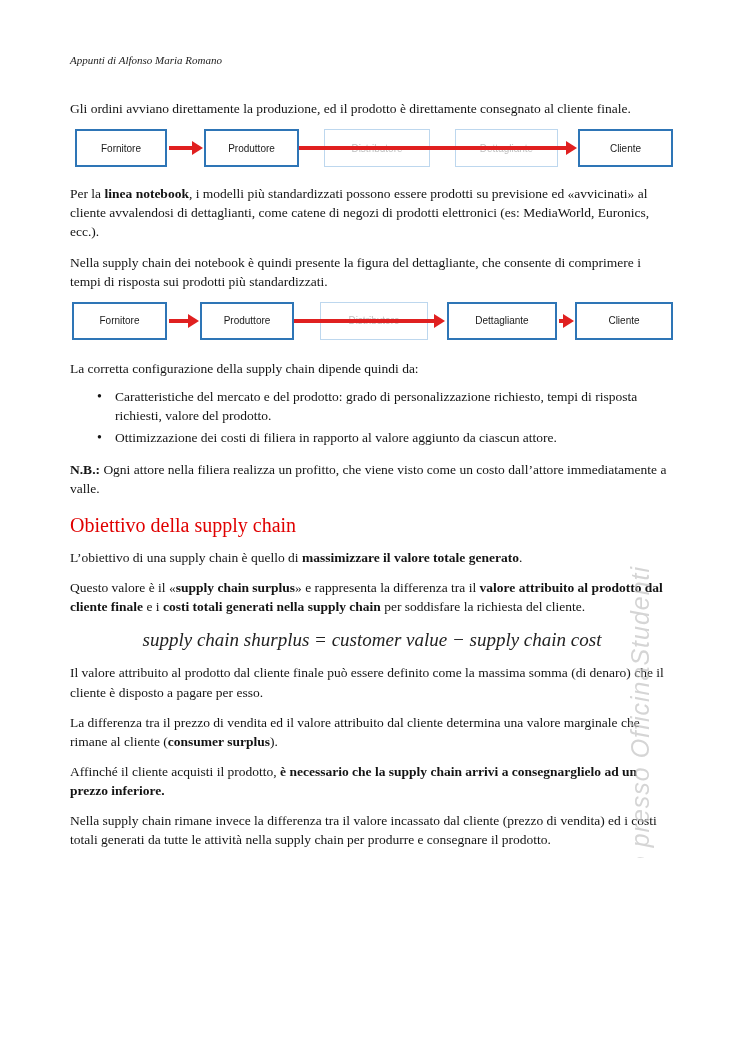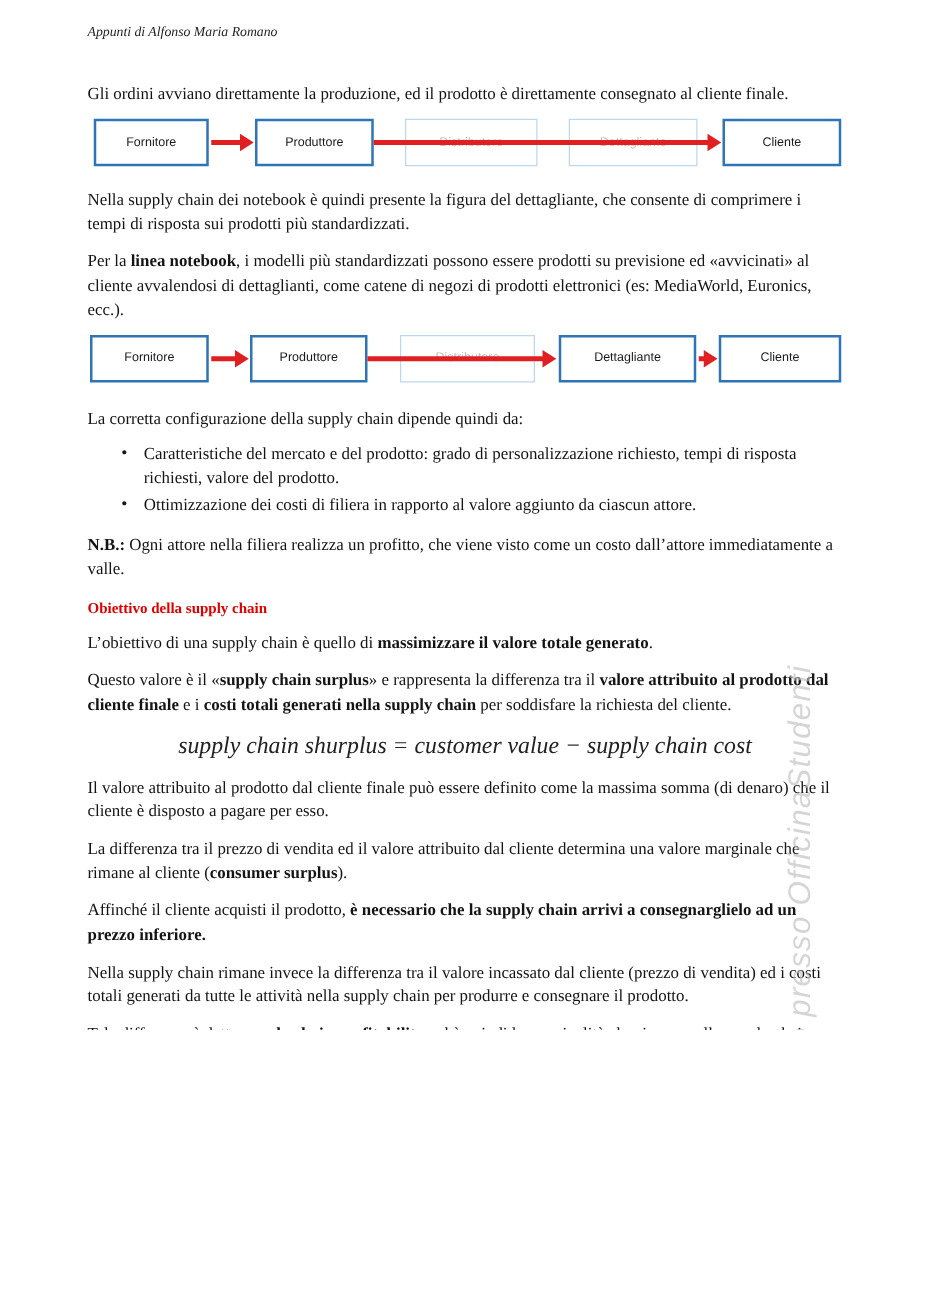--- a/index.html
+++ b/index.html
@@ -6,20 +6,21 @@
   .page{
     position:relative;
     width:744px;height:824px;
     box-sizing:border-box;
     padding:20px 70px 0 70px;
     background:#fff;
     font-family:"Liberation Serif",serif;
     font-size:13.5px;
     color:#141414;
     overflow:hidden;
+    margin-top:34px;
   }
   .doc-header{
     font-style:italic;
     font-size:11px;
     color:#222;
     margin-bottom:33px;
   }
   p.para{margin:0 0 11px 0;line-height:1.42;}
   .b{font-weight:bold;}
   
@@ -57,22 +58,22 @@
   }
   ul.bullets{margin:0 0 12px 0;padding:0 0 0 45px;list-style:none;}
   ul.bullets li{position:relative;line-height:1.42;margin:0 0 3px 0;}
   ul.bullets li::before{
     content:"\2022";
     position:absolute;left:-18px;top:0;
     font-size:14px;
   }
   h2.section-heading{
     color:var(--heading_red,#E00000);
-    font-size:12px;
-    font-weight:bold;
+    font-size:20px;
+    font-weight:normal;
     margin:15px 0 11px 0;
     line-height:1.2;
   }
   .formula{
     text-align:center;
     font-style:italic;
     font-size:19px;
     margin:13px 0 12px 0;
     color:#222;
   }
@@ -122,23 +123,23 @@
     <div class="node inactive" style="left:385px;width:103px;">
         <span>Dettagliante</span>
       </div>
     <div class="node" style="left:508px;width:95px;">
         <span>Cliente</span>
       </div>
     <div class="flow-arrow" style="left:99px;width:24px;"></div>
     <div class="flow-arrow" style="left:229px;width:268px;"></div>
   </div>
 
+  <p class="para"><span>Per la </span><span class="b">linea notebook</span><span>, i modelli più standardizzati possono essere prodotti su previsione ed «avvicinati» al cliente avvalendosi di dettaglianti, come catene di negozi di prodotti elettronici (es: MediaWorld, Euronics, ecc.).</span></p>
+
   <p class="para">Nella supply chain dei notebook è quindi presente la figura del dettagliante, che consente di comprimere i tempi di risposta sui prodotti più standardizzati.</p>
-
-  <p class="para"><span>Per la </span><span class="b">linea notebook</span><span>, i modelli più standardizzati possono essere prodotti su previsione ed «avvicinati» al cliente avvalendosi di dettaglianti, come catene di negozi di prodotti elettronici (es: MediaWorld, Euronics, ecc.).</span></p>
 
   <div class="diagram" style="margin-bottom:17px;">
     <div class="node" style="left:2px;width:95px;">
         <span>Fornitore</span>
       </div>
     <div class="node" style="left:130px;width:94px;">
         <span>Produttore</span>
       </div>
     <div class="node inactive" style="left:250px;width:108px;">
         <span>Distributore</span>

